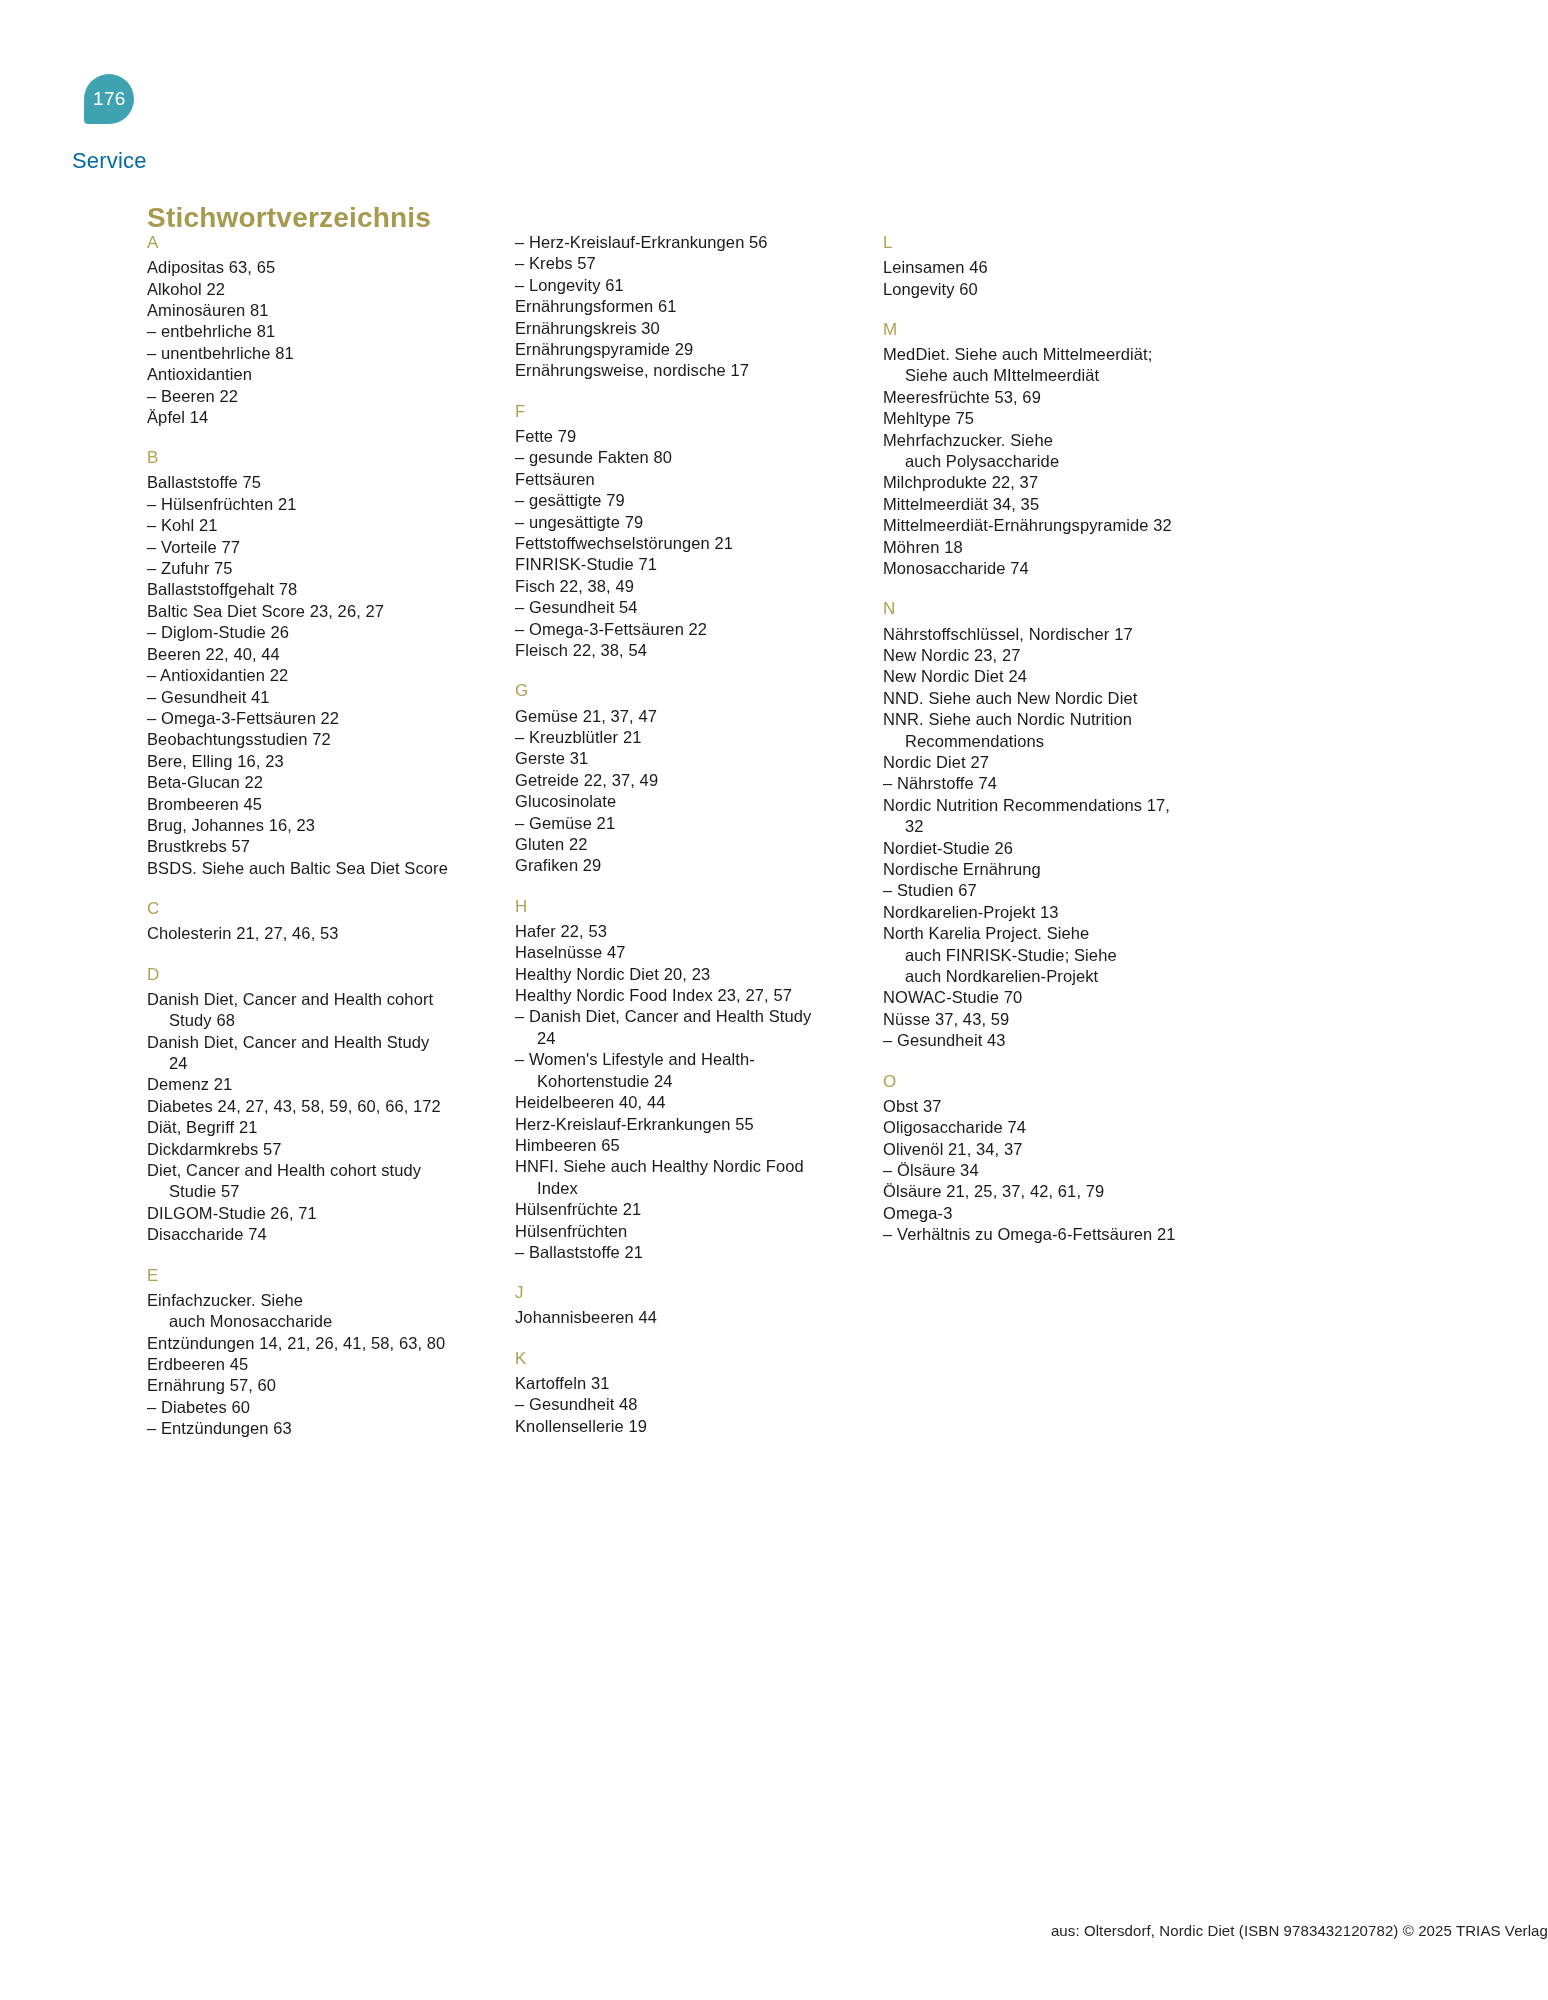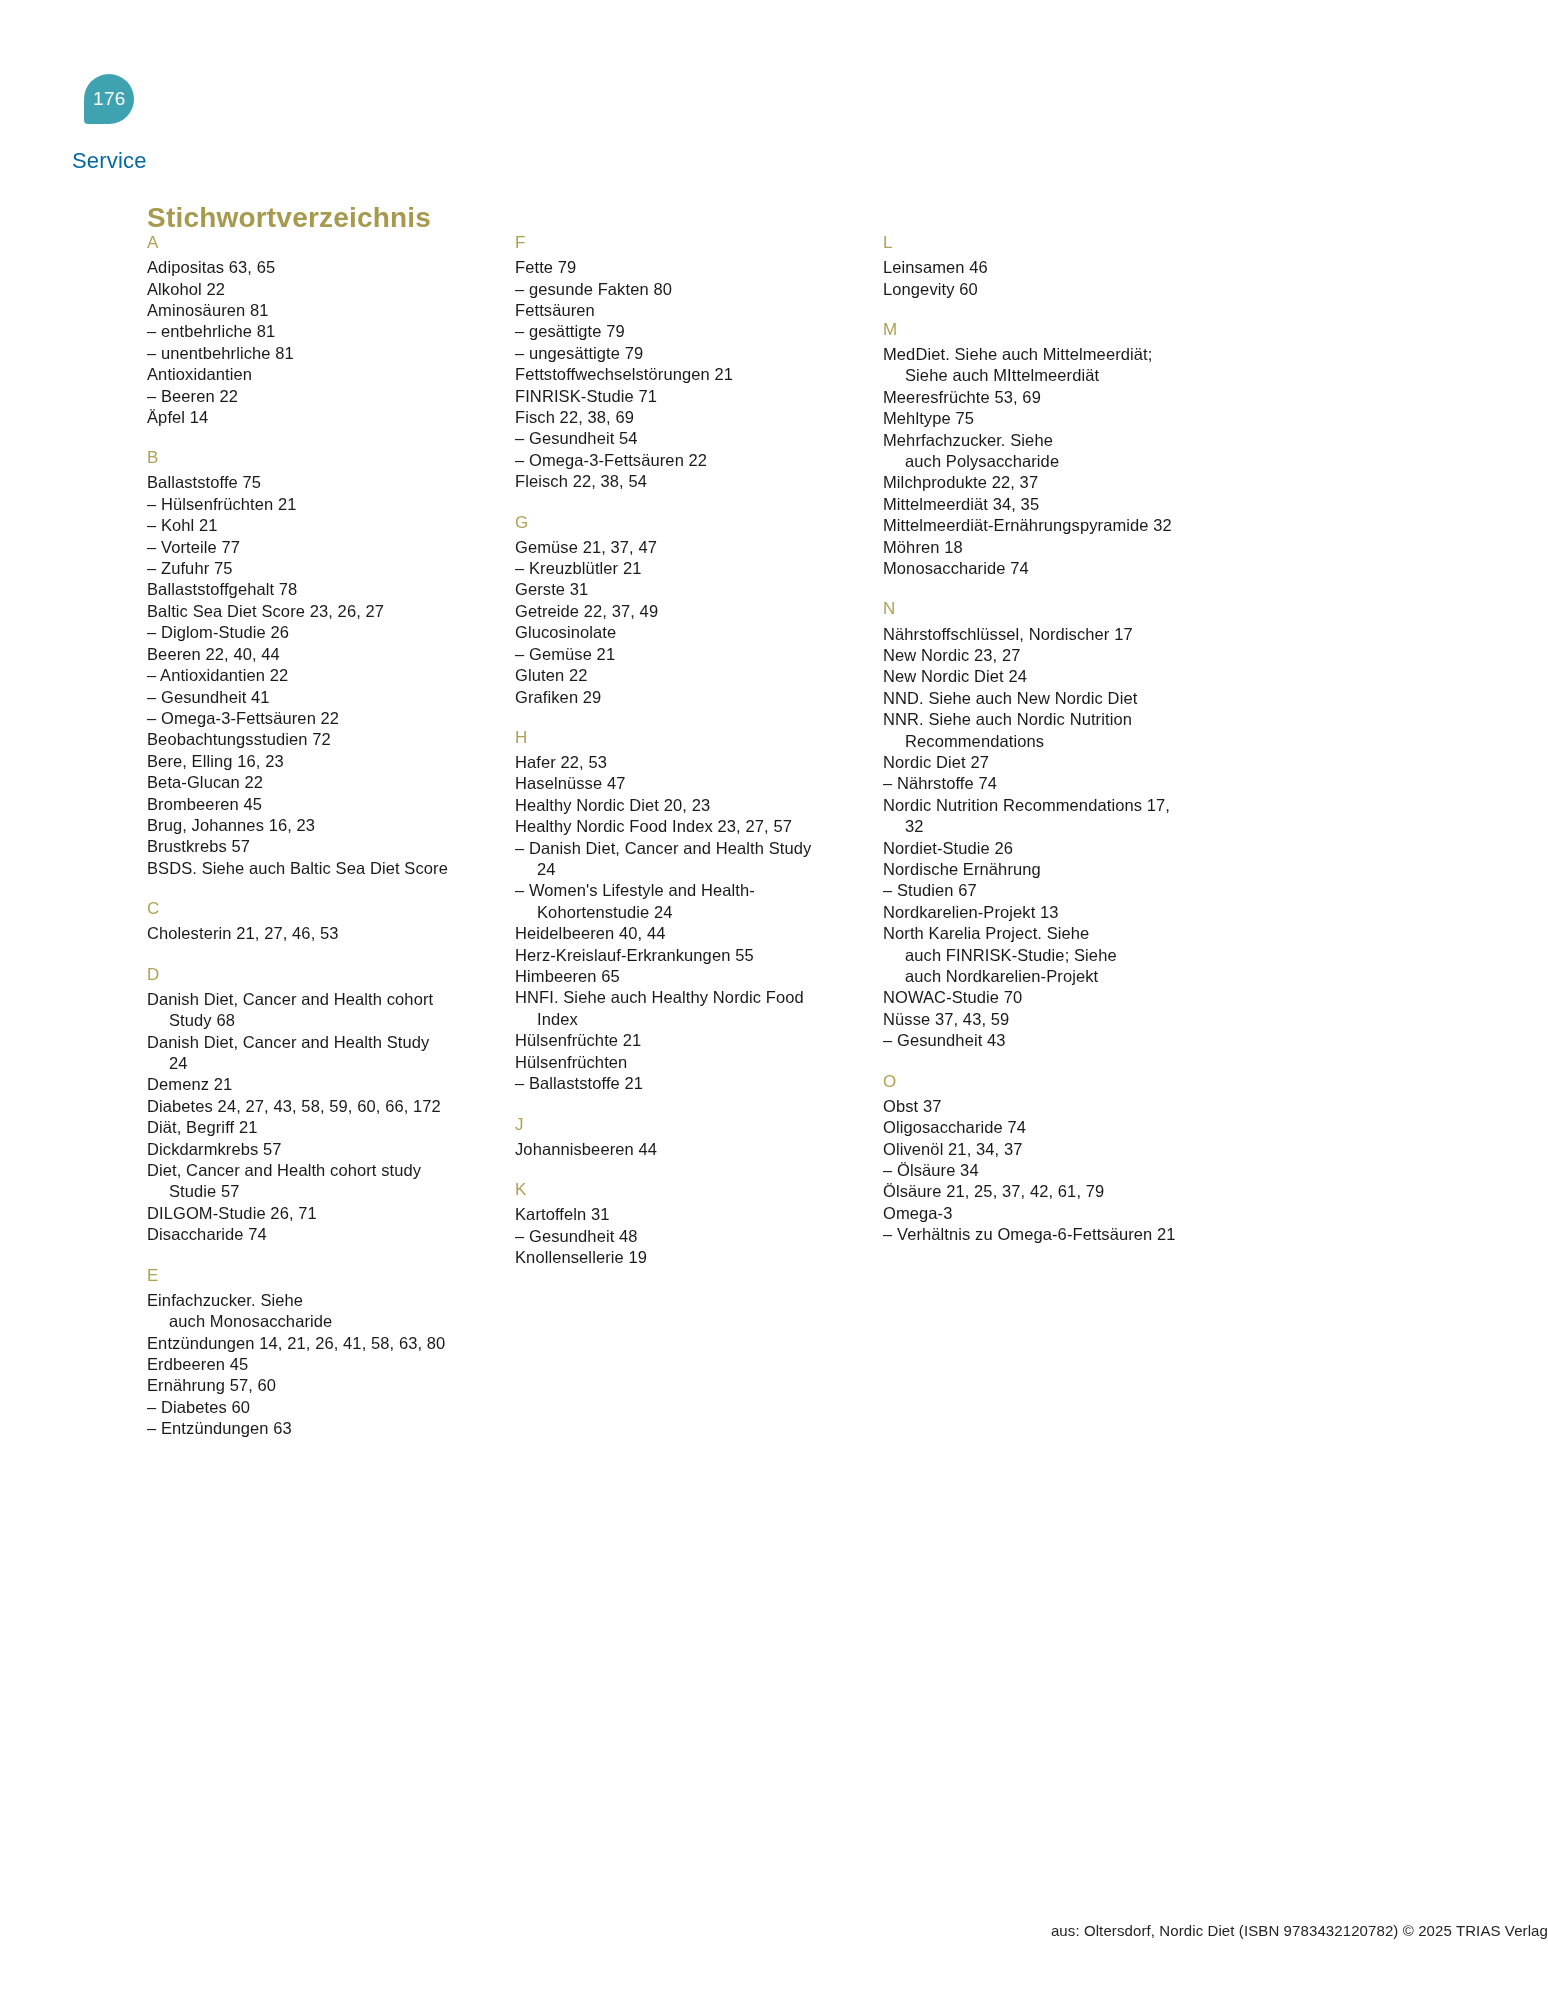--- a/index.html
+++ b/index.html
@@ -181,29 +181,38 @@
         <div class="entry cont">auch Monosaccharide</div>
         <div class="entry">Entzündungen 14, 21, 26, 41, 58, 63, 80</div>
         <div class="entry">Erdbeeren 45</div>
         <div class="entry">Ernährung 57, 60</div>
         <div class="entry sub">– Diabetes 60</div>
         <div class="entry sub">– Entzündungen 63</div>
       </div>
     </div>
     <div class="col">
       <div class="sect">
+        <div class="entry sub">– Herz-Kreislauf-Erkrankungen 56</div>
+        <div class="entry sub">– Krebs 57</div>
+        <div class="entry sub">– Longevity 61</div>
+        <div class="entry">Ernährungsformen 61</div>
+        <div class="entry">Ernährungskreis 30</div>
+        <div class="entry">Ernährungspyramide 29</div>
+        <div class="entry">Ernährungsweise, nordische 17</div>
+      </div>
+      <div class="sect">
         <div class="sect-letter">F</div>
         <div class="entry">Fette 79</div>
         <div class="entry sub">– gesunde Fakten 80</div>
         <div class="entry">Fettsäuren</div>
         <div class="entry sub">– gesättigte 79</div>
         <div class="entry sub">– ungesättigte 79</div>
         <div class="entry">Fettstoffwechselstörungen 21</div>
         <div class="entry">FINRISK-Studie 71</div>
-        <div class="entry">Fisch 22, 38, 69</div>
+        <div class="entry">Fisch 22, 38, 49</div>
         <div class="entry sub">– Gesundheit 54</div>
         <div class="entry sub">– Omega-3-Fettsäuren 22</div>
         <div class="entry">Fleisch 22, 38, 54</div>
       </div>
       <div class="sect">
         <div class="sect-letter">G</div>
         <div class="entry">Gemüse 21, 37, 47</div>
         <div class="entry sub">– Kreuzblütler 21</div>
         <div class="entry">Gerste 31</div>
         <div class="entry">Getreide 22, 37, 49</div>

